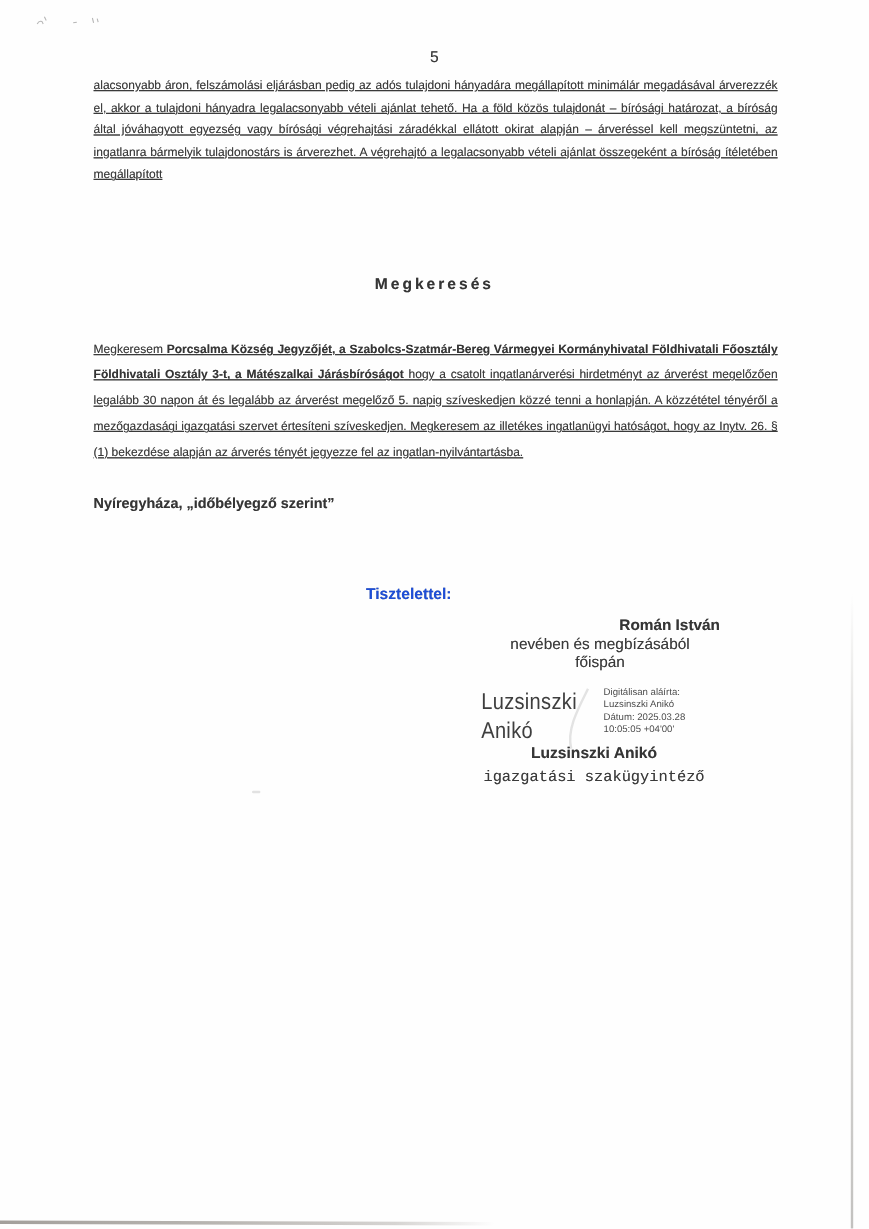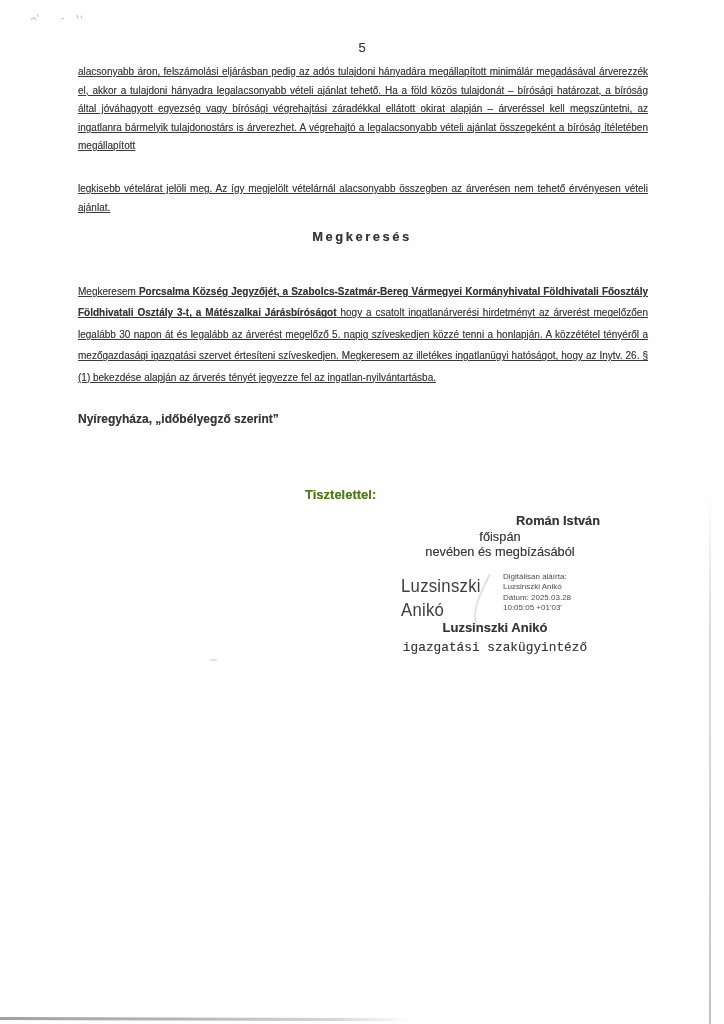--- a/index.html
+++ b/index.html
@@ -27,21 +27,21 @@
     position:absolute;top:229px;left:0;width:724px;
     text-align:center;font-weight:bold;font-size:13px;letter-spacing:2.5px;
     color:#353535;
   }
   .dateline{
     position:absolute;left:78px;top:412px;
     font-weight:bold;font-size:12px;color:#353535;
   }
   .salutation{
     position:absolute;left:305px;top:487px;
-    font-weight:bold;font-size:13px;color:#4d7c0f;
+    font-weight:bold;font-size:13px;color:#1d4ed8;
   }
   .principal-block{
     position:absolute;left:400px;top:513px;width:200px;
     text-align:center;font-size:12.8px;line-height:15.5px;
   }
   .principal-name{font-weight:bold;color:#353535;text-align:right;}
   .digsig-name{
     position:absolute;left:401px;top:574px;
     font-size:19px;line-height:24px;letter-spacing:0.3px;color:#3e3e3e;
     transform:scaleX(0.88);transform-origin:left top;
@@ -90,52 +90,51 @@
         <path d="M49 5 l1 4"></path>
         <path d="M53 5.5 l0.8 3"></path>
       </g>
     </svg>
   </span>
 
   <div class="page-number txt">5</div>
 
   <p class="body-par par1 txt">alacsonyabb áron, felszámolási eljárásban pedig az adós tulajdoni hányadára megállapított minimálár megadásával árverezzék el, akkor a tulajdoni hányadra legalacsonyabb vételi ajánlat tehető. Ha a föld közös tulajdonát – bírósági határozat, a bíróság által jóváhagyott egyezség vagy bírósági végrehajtási záradékkal ellátott okirat alapján – árveréssel kell megszüntetni, az ingatlanra bármelyik tulajdonostárs is árverezhet. A végrehajtó a legalacsonyabb vételi ajánlat összegeként a bíróság ítéletében megállapított</p>
 
-  <p class="body-par par2 txt">legkisebb vételárat jelöli meg. Az így megjelölt vételárnál alacsonyabb összegben az árverésen nem tehető érvényesen vételi ajánlat.</p>
 
   <div class="section-heading txt">Megkeresés</div>
 
   <p class="body-par par3 txt"><span>Megkeresem </span><b style="color:#353535">Porcsalma Község Jegyzőjét, a Szabolcs-Szatmár-Bereg Vármegyei Kormányhivatal Földhivatali Főosztály Földhivatali Osztály 3-t, a Mátészalkai Járásbíróságot</b><span> hogy a csatolt ingatlanárverési hirdetményt az árverést megelőzően legalább 30 napon át és legalább az árverést megelőző 5. napig szíveskedjen közzé tenni a honlapján. A közzététel tényéről a mezőgazdasági igazgatási szervet értesíteni szíveskedjen. Megkeresem az illetékes ingatlanügyi hatóságot, hogy az Inytv. 26. § (1) bekezdése alapján az árverés tényét jegyezze fel az ingatlan-nyilvántartásba.</span></p>
 
   <div class="dateline txt">Nyíregyháza, „időbélyegző szerint”</div>
 
   <div class="salutation txt">Tisztelettel:</div>
 
   <div class="principal-block txt">
     <div class="principal-name">Román István</div>
+    <div>nevében és megbízásából</div>
     <div>főispán</div>
-    <div>nevében és megbízásából</div>
   </div>
 
   <span class="signature-squiggle">
     <svg width="50" height="60" viewBox="0 0 50 60">
       <path d="M30 4 C 22 20, 12 38, 16 54" stroke="#dcdcdc" stroke-width="2" fill="none" opacity="0.8"></path>
     </svg>
   </span>
 
   <div class="digsig-name">
     <div>Luzsinszki</div>
     <div>Anikó</div>
   </div>
 
   <div class="digsig-details">
     <div>Digitálisan aláírta:</div>
     <div>Luzsinszki Anikó</div>
     <div>Dátum: 2025.03.28</div>
-    <div>10:05:05 +01'03'</div>
+    <div>10:05:05 +04'00'</div>
   </div>
 
   <div class="signer-name txt">Luzsinszki Anikó</div>
   <div class="signer-title txt">igazgatási szakügyintéző</div>
 
   <div class="smudge"></div>
   <div class="bottom-scan-line"></div>
   <div class="right-scan-line"></div>
 
 </div>

